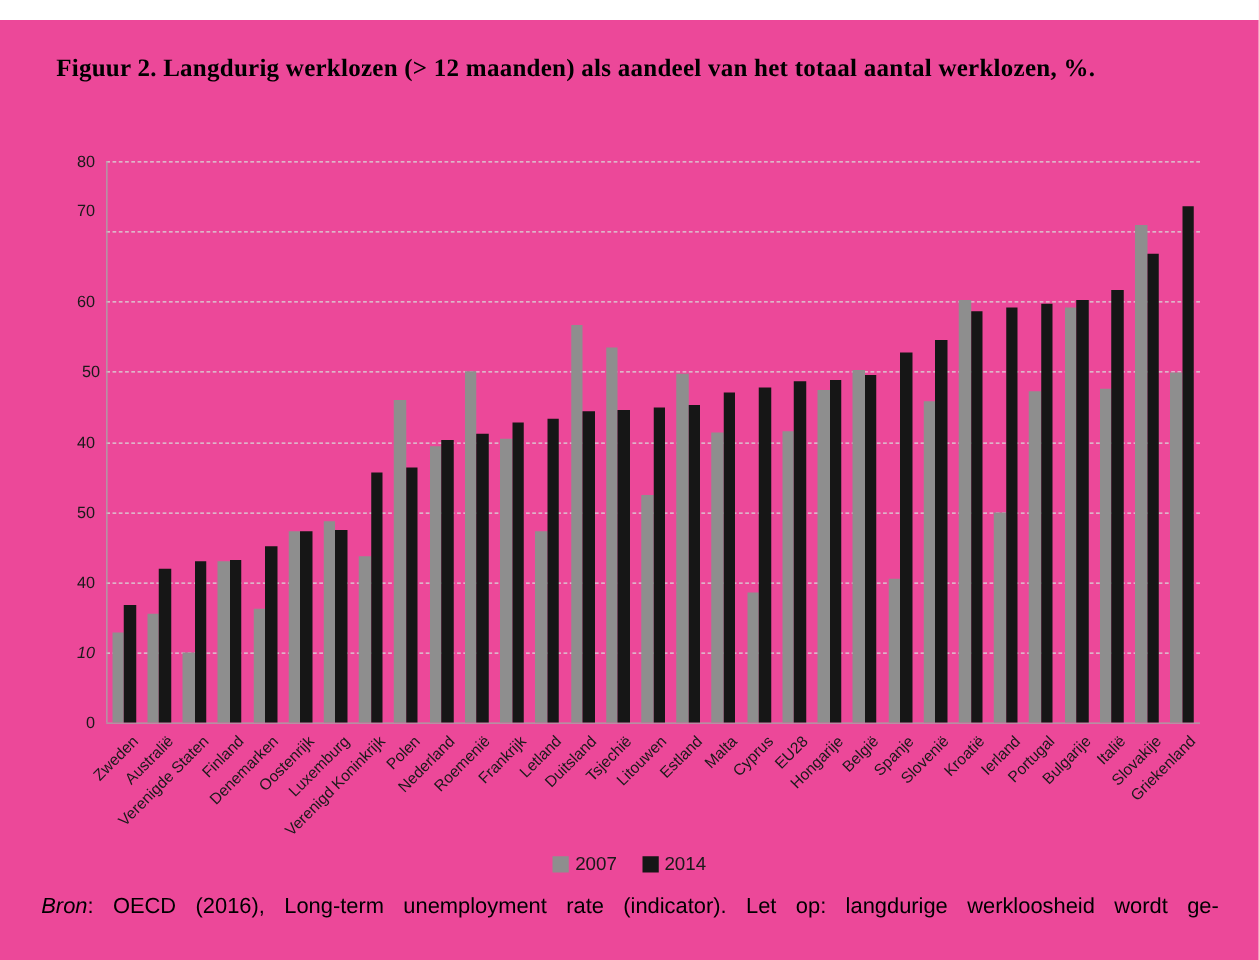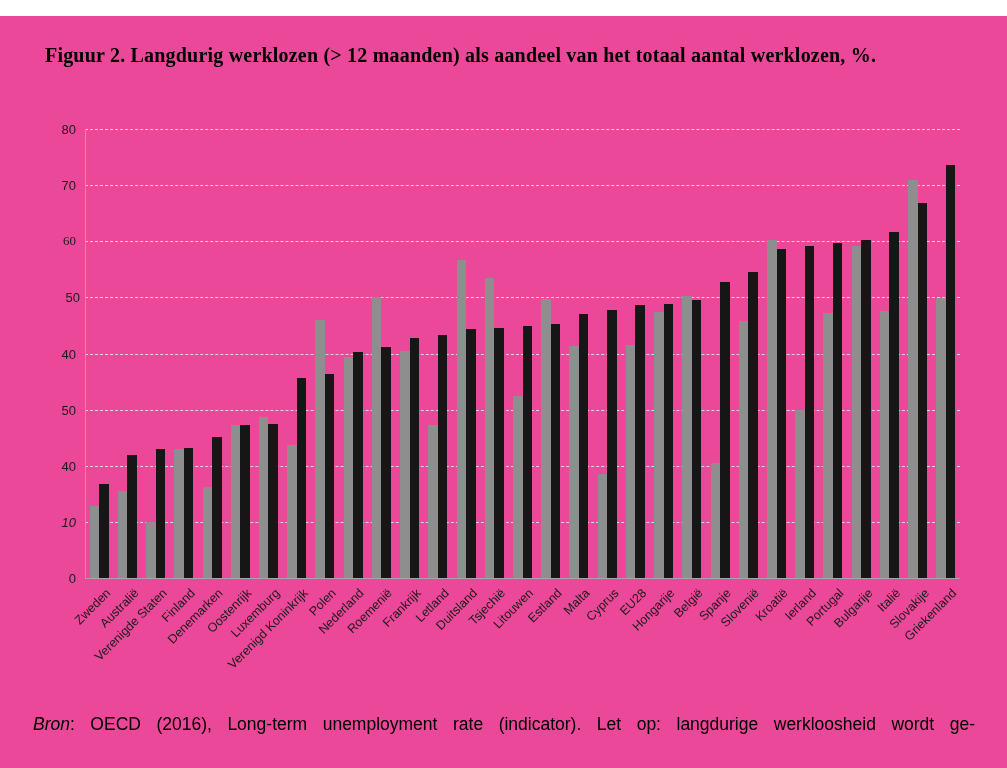--- a/index.html
+++ b/index.html
@@ -41,23 +41,23 @@
       <div class="ytick" style="left: 46px; top: 505.875px; font-style: italic;">10</div>
       <div class="gridline" style="left: 85px; width: 875px; top: 449.75px;"></div>
       <div class="ytick" style="left: 46px; top: 449.75px;">40</div>
       <div class="gridline" style="left: 85px; width: 875px; top: 393.625px;"></div>
       <div class="ytick" style="left: 46px; top: 393.625px;">50</div>
       <div class="gridline" style="left: 85px; width: 875px; top: 337.5px;"></div>
       <div class="ytick" style="left: 46px; top: 337.5px;">40</div>
       <div class="gridline" style="left: 85px; width: 875px; top: 281.375px;"></div>
       <div class="ytick" style="left: 50px; top: 281.375px;">50</div>
       <div class="gridline" style="left: 85px; width: 875px; top: 225.25px;"></div>
-      <div class="ytick" style="left: 46px; top: 225.25px; font-family: Liberation Serif, serif;">60</div>
+      <div class="ytick" style="left: 46px; top: 225.25px;">60</div>
       <div class="gridline" style="left: 85px; width: 875px; top: 169.125px;"></div>
-      <div class="ytick" style="left: 46px; top: 169px;">70</div>
+      <div class="ytick" style="left: 46px; top: 152px;">70</div>
       <div class="gridline" style="left: 85px; width: 875px; top: 113px;"></div>
       <div class="ytick" style="left: 46px; top: 113px;">80</div>
       <div class="axis-y" style="left: 85px; top: 113px; height: 449px;"></div>
       <div class="axis-x" style="left: 85px; top: 562px; width: 875px;"></div>
       <div class="bar" style="left: 89.6129px; top: 490.16px; width: 9.5px; height: 71.84px; background: rgb(142, 142, 142);"></div>
       <div class="bar" style="left: 99.1129px; top: 468.271px; width: 9.5px; height: 93.7287px; background: rgb(22, 22, 22);"></div>
       <div class="xlabel" style="right: 903.887px; top: 570px;">Zweden</div>
       <div class="bar" style="left: 117.839px; top: 475.006px; width: 9.5px; height: 86.9937px; background: rgb(142, 142, 142);"></div>
       <div class="bar" style="left: 127.339px; top: 439.086px; width: 9.5px; height: 122.914px; background: rgb(22, 22, 22);"></div>
       <div class="xlabel" style="right: 875.661px; top: 570px;">Australië</div>
@@ -143,18 +143,28 @@
       <div class="bar" style="left: 889.435px; top: 216.27px; width: 9.5px; height: 345.73px; background: rgb(22, 22, 22);"></div>
       <div class="xlabel" style="right: 113.565px; top: 570px;">Italië</div>
       <div class="bar" style="left: 908.161px; top: 164.074px; width: 9.5px; height: 397.926px; background: rgb(142, 142, 142);"></div>
       <div class="bar" style="left: 917.661px; top: 186.524px; width: 9.5px; height: 375.476px; background: rgb(22, 22, 22);"></div>
       <div class="xlabel" style="right: 85.3387px; top: 570px;">Slovakije</div>
       <div class="bar" style="left: 936.387px; top: 282.498px; width: 9.5px; height: 279.502px; background: rgb(142, 142, 142);"></div>
       <div class="bar" style="left: 945.887px; top: 148.92px; width: 9.5px; height: 413.08px; background: rgb(22, 22, 22);"></div>
       <div class="xlabel" style="right: 57.1129px; top: 570px;">Griekenland</div>
     </div>
 
+  <div class="legend" id="legend">
+      <div class="legend-item">
+        <span class="legend-swatch" style="background: rgb(142, 142, 142);"></span>
+        <span class="legend-label">2007</span>
+      </div>
+      <div class="legend-item">
+        <span class="legend-swatch" style="background: rgb(22, 22, 22);"></span>
+        <span class="legend-label">2014</span>
+      </div>
+    </div>
 
   <div class="source">
     <div class="jline"><i>Bron</i><span>: OECD (2016), Long-term unemployment rate (indicator). Let op: langdurige werkloosheid wordt ge-</span></div>
   </div>
 
 </div>
 
 </body></html>

